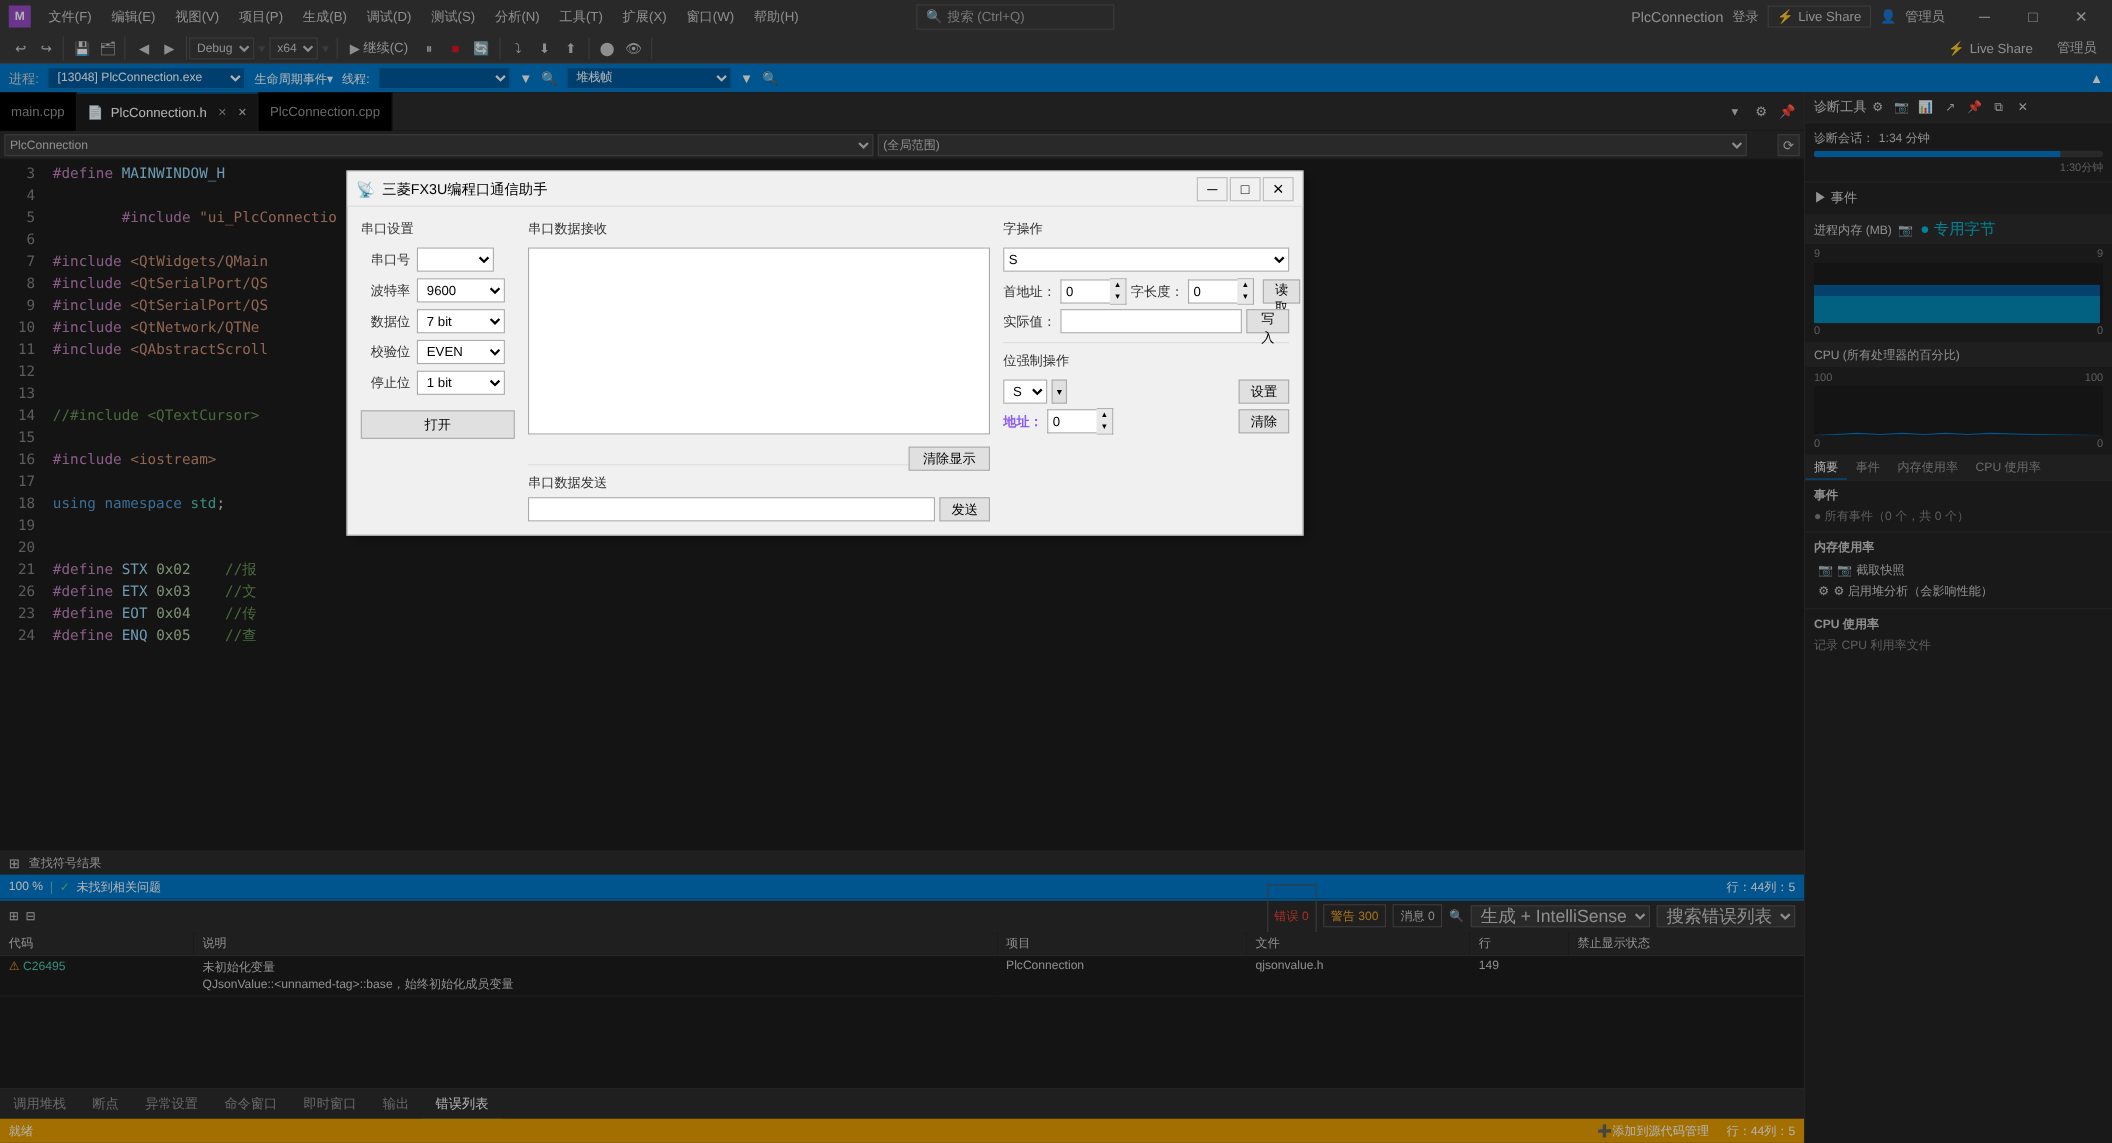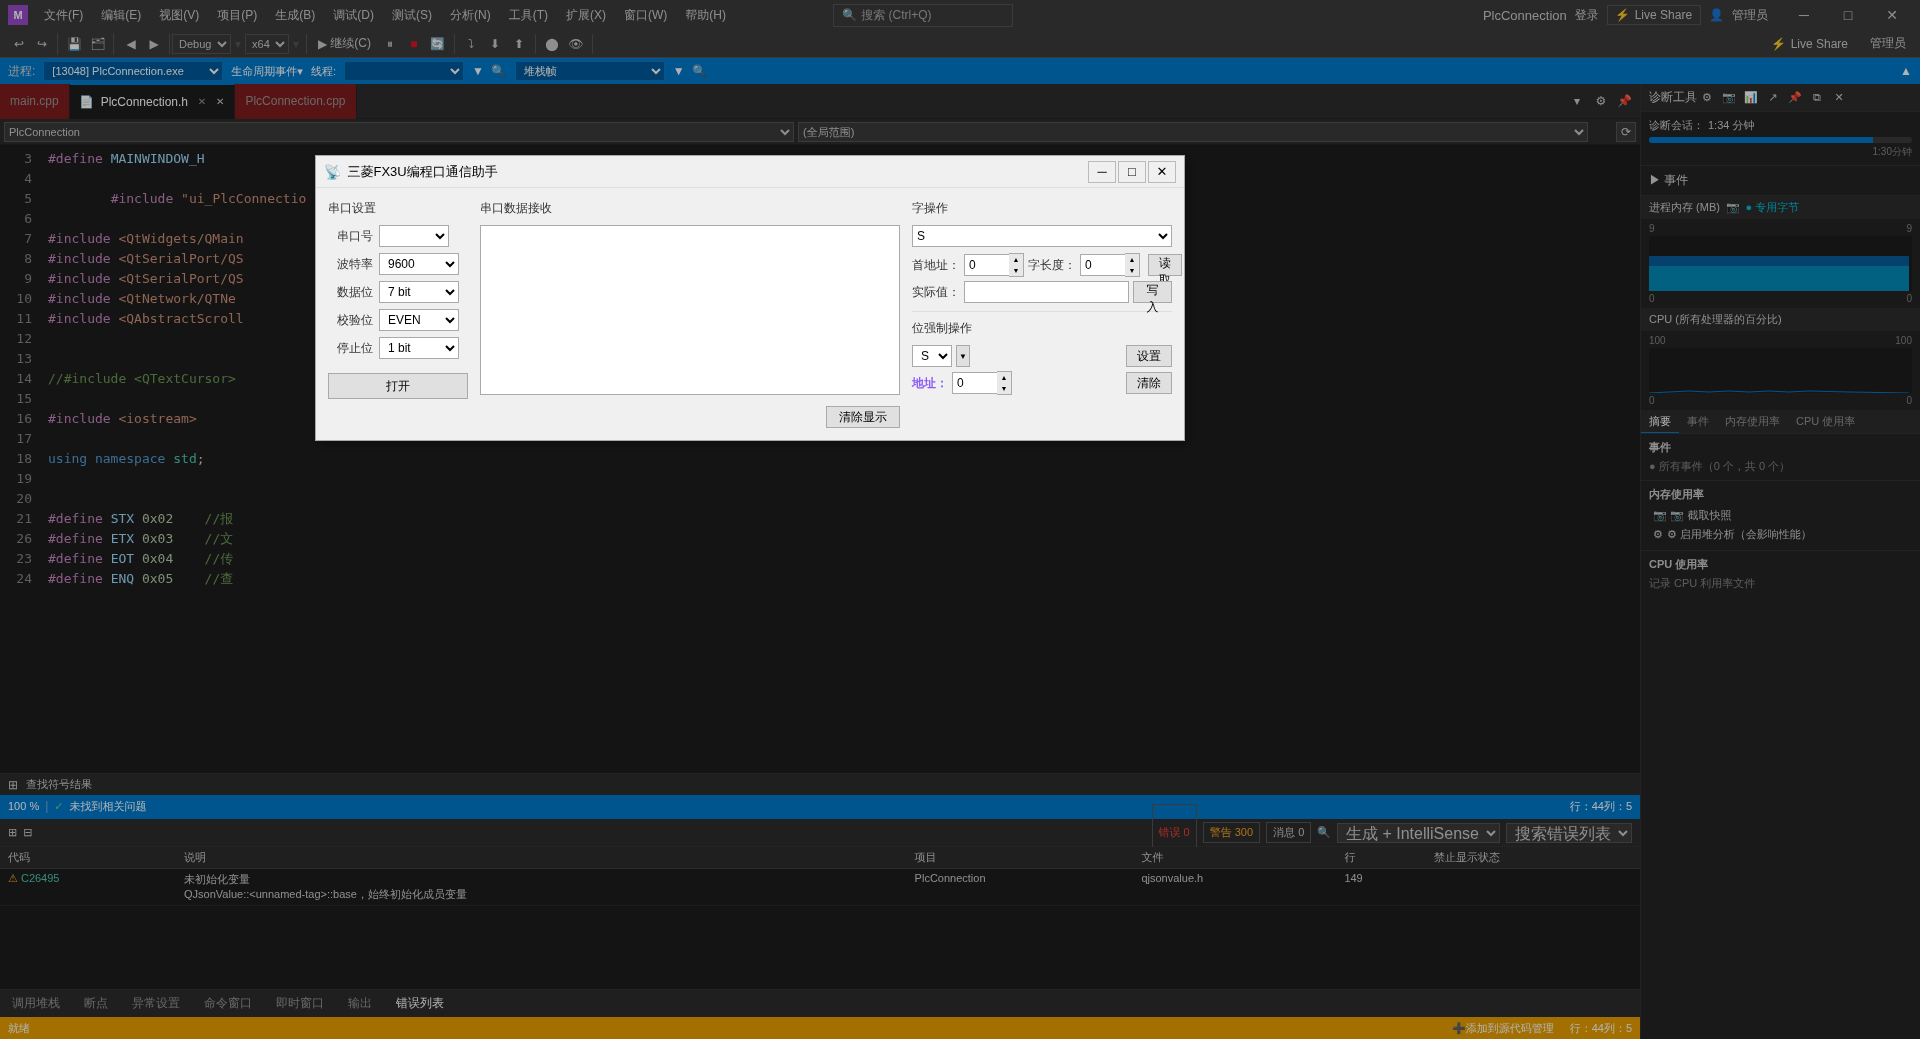--- a/index.html
+++ b/index.html
@@ -28,21 +28,21 @@
     
     .process-bar { display: flex; align-items: center; background: #007acc; height: 26px; padding: 0 8px; gap: 8px; }
     .process-select { background: #005a9e; border: 1px solid #0a7cc5; color: white; font-size: 11px; height: 20px; padding: 0 4px; min-width: 180px; }
     .process-select2 { background: #005a9e; border: 1px solid #0a7cc5; color: white; font-size: 11px; height: 20px; padding: 0 4px; min-width: 120px; }
 
     
     .editor-area { flex: 1; display: flex; flex-direction: column; background: #1e1e1e; }
 
     
     .tab-bar { display: flex; align-items: center; background: #2d2d2d; height: 35px; border-bottom: 1px solid #252526; }
-    .tab { display: flex; align-items: center; padding: 0 10px; height: 35px; gap: 6px; cursor: pointer; font-size: 12px; color: #969696; background: #7f1d1d; border-right: 1px solid #252526; }
+    .tab { display: flex; align-items: center; padding: 0 10px; height: 35px; gap: 6px; cursor: pointer; font-size: 12px; color: #969696; background: #000000; border-right: 1px solid #252526; }
     .tab.active { background: #1e1e1e; color: #ffffff; border-top: 1px solid #007acc; }
     .tab-close { font-size: 10px; color: #969696; cursor: pointer; width: 16px; height: 16px; display: flex; align-items: center; justify-content: center; border-radius: 3px; }
     .tab-bar-actions { margin-left: auto; display: flex; gap: 2px; padding-right: 4px; }
     .tab-action-btn { width: 22px; height: 22px; display: flex; align-items: center; justify-content: center; cursor: pointer; color: #ccc; font-size: 12px; }
 
     
     .editor { flex: 1; display: flex; background: #1e1e1e; overflow: hidden; position: relative; }
     .line-numbers { width: 40px; background: #1e1e1e; color: #858585; font-family: 'Consolas', monospace; font-size: 13px; line-height: 20px; padding: 4px 8px 4px 4px; text-align: right; user-select: none; }
     .code-content { flex: 1; padding: 4px 0; overflow: auto; }
     .code-line { height: 20px; line-height: 20px; padding: 0 8px; font-family: 'Consolas', monospace; font-size: 13px; white-space: pre; }
@@ -446,21 +446,21 @@
       </div>
     </div>
 
     <div class="diag-section" style="cursor:pointer;">
       <span>▶ 事件</span>
     </div>
 
     <div style="padding:4px 8px;background:#2d2d2d;display:flex;align-items:center;gap:6px;">
       <span style="font-size:11px;color:#ccc;">进程内存 (MB)</span>
       <span style="font-size:11px;color:#ccc;cursor:pointer;">📷</span>
-      <span style="font-size:11px;color:#00bcd4;">● 专用字节</span>
+      <span style="font-size:14px;color:#00bcd4;">● 专用字节</span>
     </div>
 
     <div style="padding:4px 8px;background:#252526;">
       <div style="display:flex;justify-content:space-between;font-size:10px;color:#858585;margin-bottom:2px;">
         <span>9</span>
         <span>9</span>
       </div>
       <div style="background:#1e1e1e;height:55px;position:relative;overflow:hidden;">
         
         <svg width="100%" height="55">
@@ -582,20 +582,27 @@
       </div>
 
       <div class="dialog-col2">
         <div class="dialog-section-title">串口数据接收</div>
         <textarea class="dialog-receive-area" style="resize: none;"></textarea>
         <div style="text-align:right;margin-top:4px;">
           <button class="dialog-clear-btn">清除显示</button>
         </div>
 
         
+        <div class="dialog-send-section" style="margin-top:20px;">
+          <div class="dialog-send-label">串口数据发送</div>
+          <div class="dialog-send-row" style="margin-top:4px;">
+            <input type="text" class="dialog-send-input" style="">
+            <button class="dialog-send-btn">发送</button>
+          </div>
+        </div>
       </div>
 
       <div class="dialog-col3">
 
         <div class="dialog-char-section">
           <div class="dialog-section-title">字操作</div>
           <select class="dialog-char-select">
             <option>S</option>
           </select>
 

